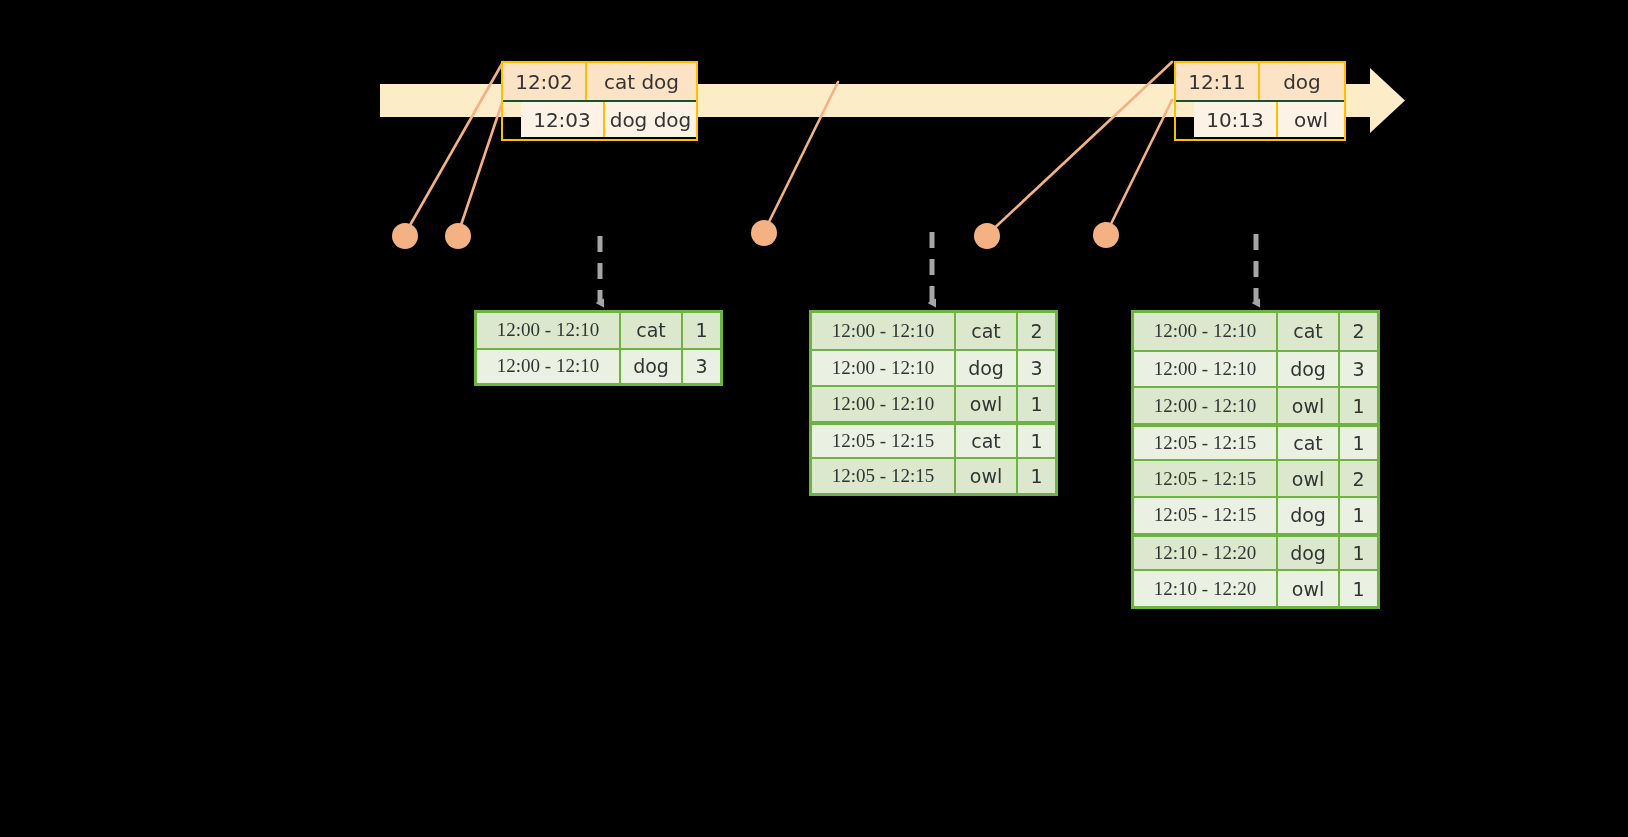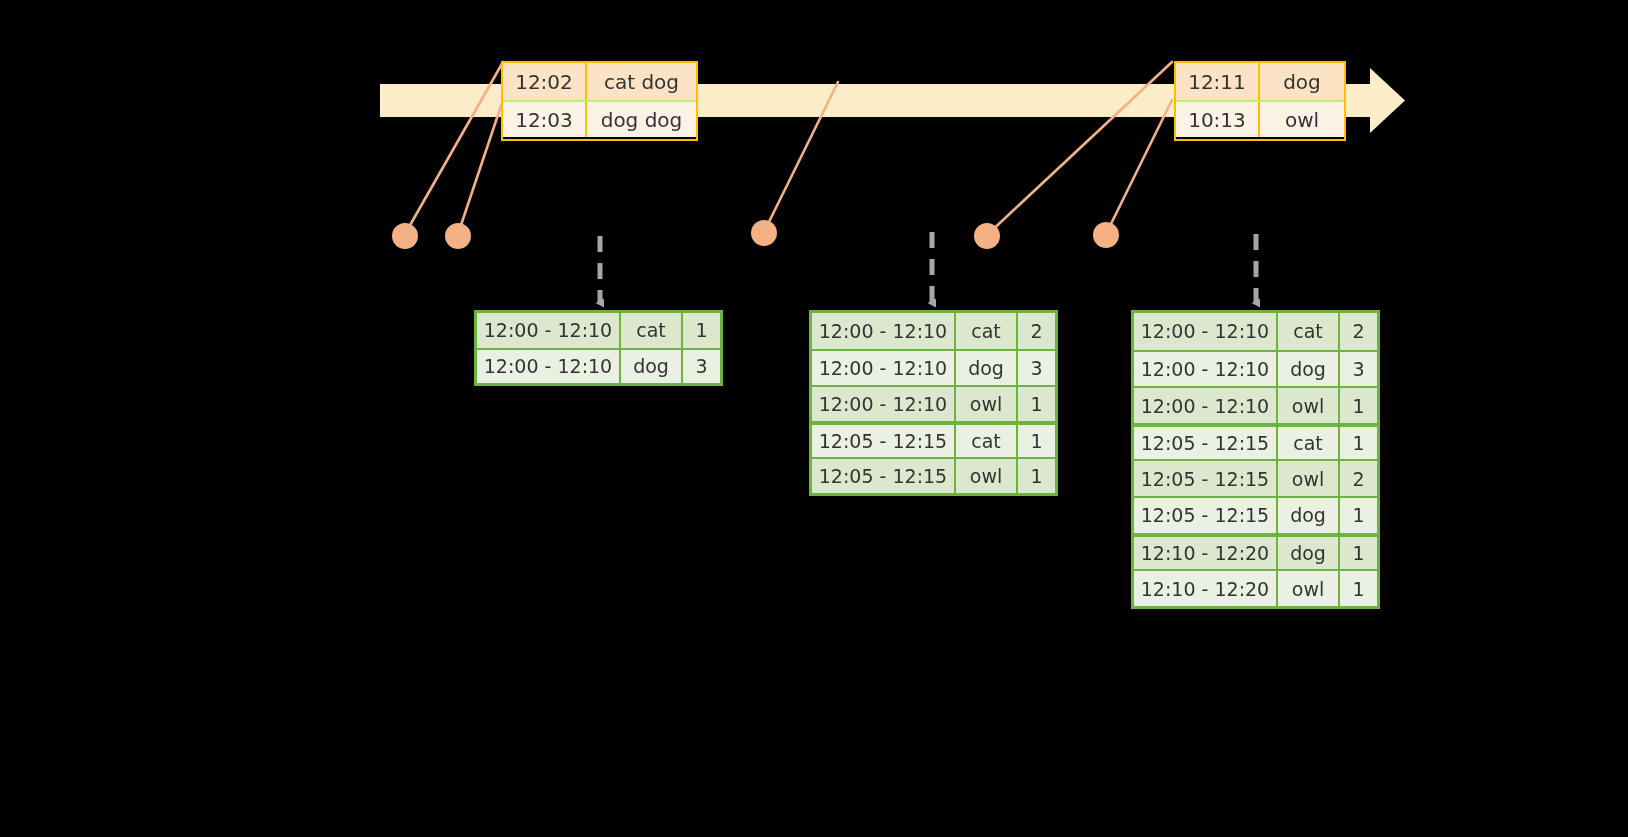--- a/index.html
+++ b/index.html
@@ -35,21 +35,21 @@
     box-sizing: border-box;
     display: flex;
     flex-direction: column;
   }
   .evt-row {
     display: flex;
     flex-direction: row;
     height: 37px;
     box-sizing: border-box;
   }
-  .evt-row + .evt-row { border-top: 2px solid #bef264; }
+  .evt-row + .evt-row { border-top: 2px solid #14532d; padding-left: 18px; }
   .evt-time, .evt-words {
     display: flex;
     align-items: center;
     justify-content: center;
     box-sizing: border-box;
     font-size: 20px;
     color: #333333;
     white-space: nowrap;
   }
   .evt-time {
@@ -82,20 +82,21 @@
     align-items: center;
     justify-content: center;
     box-sizing: border-box;
     font-size: 19px;
     color: #333333;
     white-space: nowrap;
   }
   .agg-win {
     flex: 0 0 auto;
     border-right: 2px solid #6cb33f;
+    font-family: Liberation Serif, serif;
   }
   .agg-word {
     flex: 0 0 auto;
     border-right: 2px solid #6cb33f;
   }
   .agg-count { flex: 1 1 auto; }
   .shade-dark .agg-win, .shade-dark .agg-word, .shade-dark .agg-count { background: #dbe8cd; }
   .shade-light .agg-win, .shade-light .agg-word, .shade-light .agg-count { background: #eaf1e3; }
 </style>
 </head>

